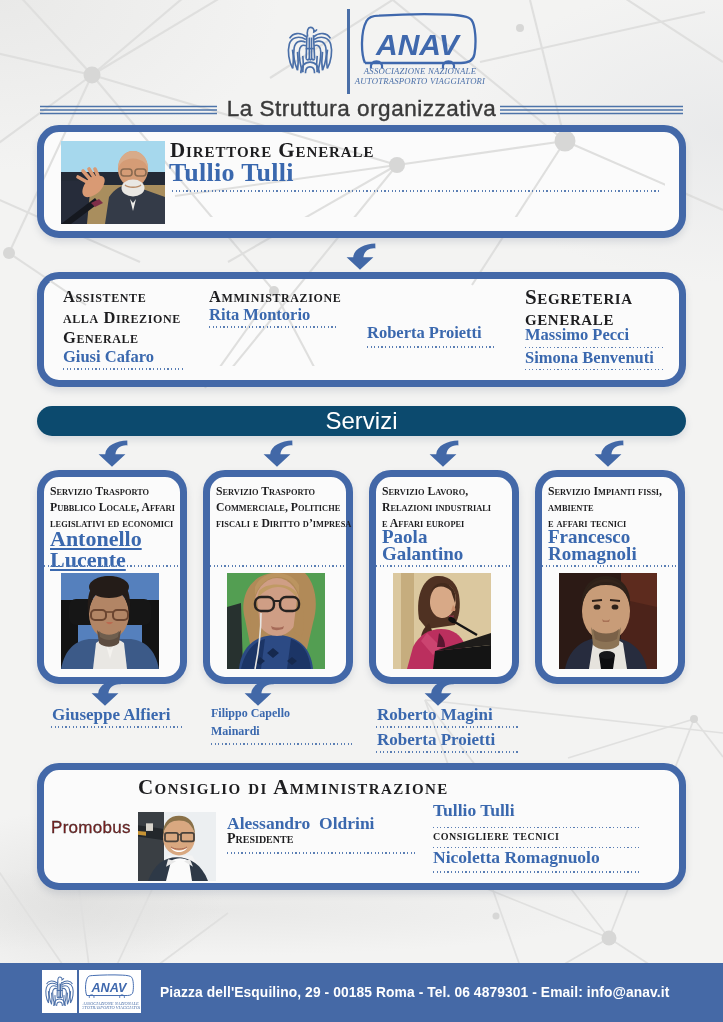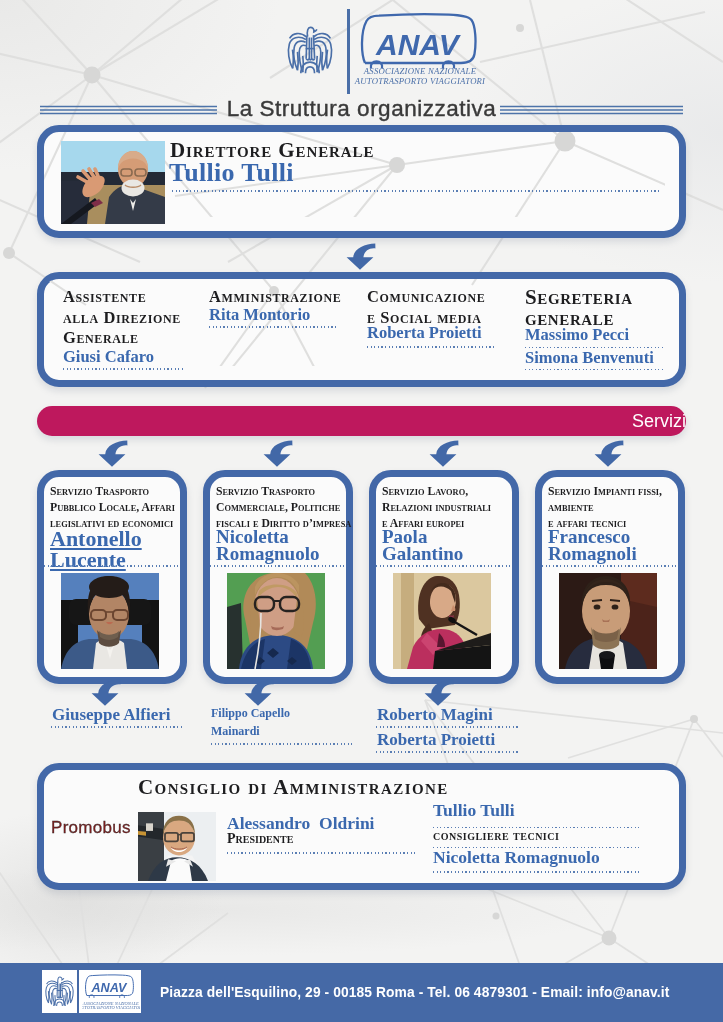--- a/index.html
+++ b/index.html
@@ -238,31 +238,30 @@
 
 <div class="bluebox" style="left:37px;top:272px;width:635px;height:101px;"></div>
 <div class="sc abs" style="left:63px;top:287px;font-size:16.5px;line-height:20.5px;letter-spacing:0.6px;">Assistente<br>alla Direzione<br>Generale</div>
 <div class="name abs" style="left:63px;top:347px;font-size:16.5px;">Giusi Cafaro</div>
 <div class="dot" style="left:63px;top:368px;width:121px;"></div>
 
 <div class="sc abs" style="left:209px;top:287px;font-size:16.5px;letter-spacing:0.6px;">Amministrazione</div>
 <div class="name abs" style="left:209px;top:305px;font-size:16.5px;">Rita Montorio</div>
 <div class="dot" style="left:209px;top:326px;width:128px;"></div>
 
-<div class="sc abs" style="left:367px;top:287px;font-size:16.5px;line-height:20.5px;letter-spacing:0.6px;">Comunicazione<br>e Social media</div>
 <div class="name abs" style="left:367px;top:323px;font-size:16.5px;">Roberta Proietti</div>
 <div class="dot" style="left:367px;top:346px;width:128px;"></div>
 
 <div class="sc abs" style="left:525px;top:287px;font-size:21px;line-height:21px;letter-spacing:0.6px;">Segreteria<br>generale</div>
 <div class="name abs" style="left:525px;top:325px;font-size:16.5px;font-family:Liberation Serif, serif;">Massimo Pecci</div>
 <div class="dot" style="left:525px;top:346.5px;width:140px;"></div>
 <div class="name abs" style="left:525px;top:348px;font-size:16.5px;">Simona Benvenuti</div>
 <div class="dot" style="left:525px;top:368.5px;width:140px;"></div>
 
-<div class="abs" style="left:37px;top:406px;width:649px;height:30px;background:#be185d;border-radius:15px;box-shadow:0 4px 7px rgba(110,120,140,0.2);color:#fff;text-align:right;line-height:30px;font-size:18px;">Servizi</div>
+<div class="abs" style="left:37px;top:406px;width:649px;height:30px;background:#0c4a6e;border-radius:15px;box-shadow:0 4px 7px rgba(110,120,140,0.2);color:#fff;text-align:center;line-height:30px;font-size:24px;">Servizi</div>
 
 <svg class="abs" style="left:97px;top:440px" width="31" height="28" viewBox="0 0 31 28">
       <use href="#arr"></use>
     </svg>
 <svg class="abs" style="left:262px;top:440px" width="31" height="28" viewBox="0 0 31 28">
       <use href="#arr"></use>
     </svg>
 <svg class="abs" style="left:428px;top:440px" width="31" height="28" viewBox="0 0 31 28">
       <use href="#arr"></use>
     </svg>
@@ -288,21 +287,20 @@
  <path d="M36,57 C41,64 55,64 60,57 L58,70 C53,75 43,75 38,70 Z" fill="#5c4c40"></path>
  <path d="M38,58 C43,63 53,63 58,58 L57,64 C51,68 45,68 39,64 Z" fill="#6e5e4e"></path>
  <rect x="30" y="37" width="15" height="10" rx="4" fill="none" stroke="#6b4530" stroke-width="2"></rect>
  <rect x="52" y="37" width="15" height="10" rx="4" fill="none" stroke="#6b4530" stroke-width="2"></rect>
  <path d="M45,39 L52,39" stroke="#6b4530" stroke-width="1.6"></path>
  <path d="M45,49 C47,52 50,52 52,49 Z" fill="#bb6a50"></path>
 </svg>
 
 <div class="bluebox" style="left:203px;top:470px;width:136px;height:200px;"></div>
 <div class="sc abs" style="left:216px;top:483px;font-size:12.6px;line-height:16.1px;transform:scaleX(0.93);transform-origin:0 0;">Servizio Trasporto<br>Commerciale, Politiche<br>fiscali e Diritto d’impresa</div>
-<div class="name abs" style="left:216px;top:527.5px;font-size:19px;line-height:17.6px;">Nicoletta<br>Romagnuolo</div>
 <div class="dot" style="left:210px;top:565px;width:136px;"></div>
 <svg class="abs" style="left:227px;top:573px" width="98" height="96" viewBox="0 0 98 96">
  <rect width="98" height="96" fill="#539e52"></rect>
  <path d="M0,34 L14,30 L16,96 L0,96 Z" fill="#27312f"></path>
  <path d="M18,46 C12,26 22,2 46,0 L78,0 C88,10 92,30 86,50 L80,76 L24,76 Z" fill="#b18a58"></path>
  <path d="M12,96 C14,74 28,62 49,62 C70,62 84,74 86,96 Z" fill="#2c4a84"></path>
  <path d="M14,96 C18,78 28,68 38,66 L34,96 Z M64,66 C76,70 82,80 84,96 L60,96 Z" fill="#1c3566"></path>
  <path d="M40,80 l6,-5 l6,5 l-6,5 Z M28,88 l5,-4 l5,4 l-5,4 Z M60,88 l5,-4 l5,4 l-5,4 Z" fill="#16294e"></path>
  <ellipse cx="50" cy="34" rx="23" ry="29" fill="#cf9e85"></ellipse>
  <path d="M28,22 C34,8 44,4 51,4 C60,4 68,10 72,22 L72,12 C66,2 56,0 50,0 C42,0 32,4 28,14 Z" fill="#bb9460"></path>

